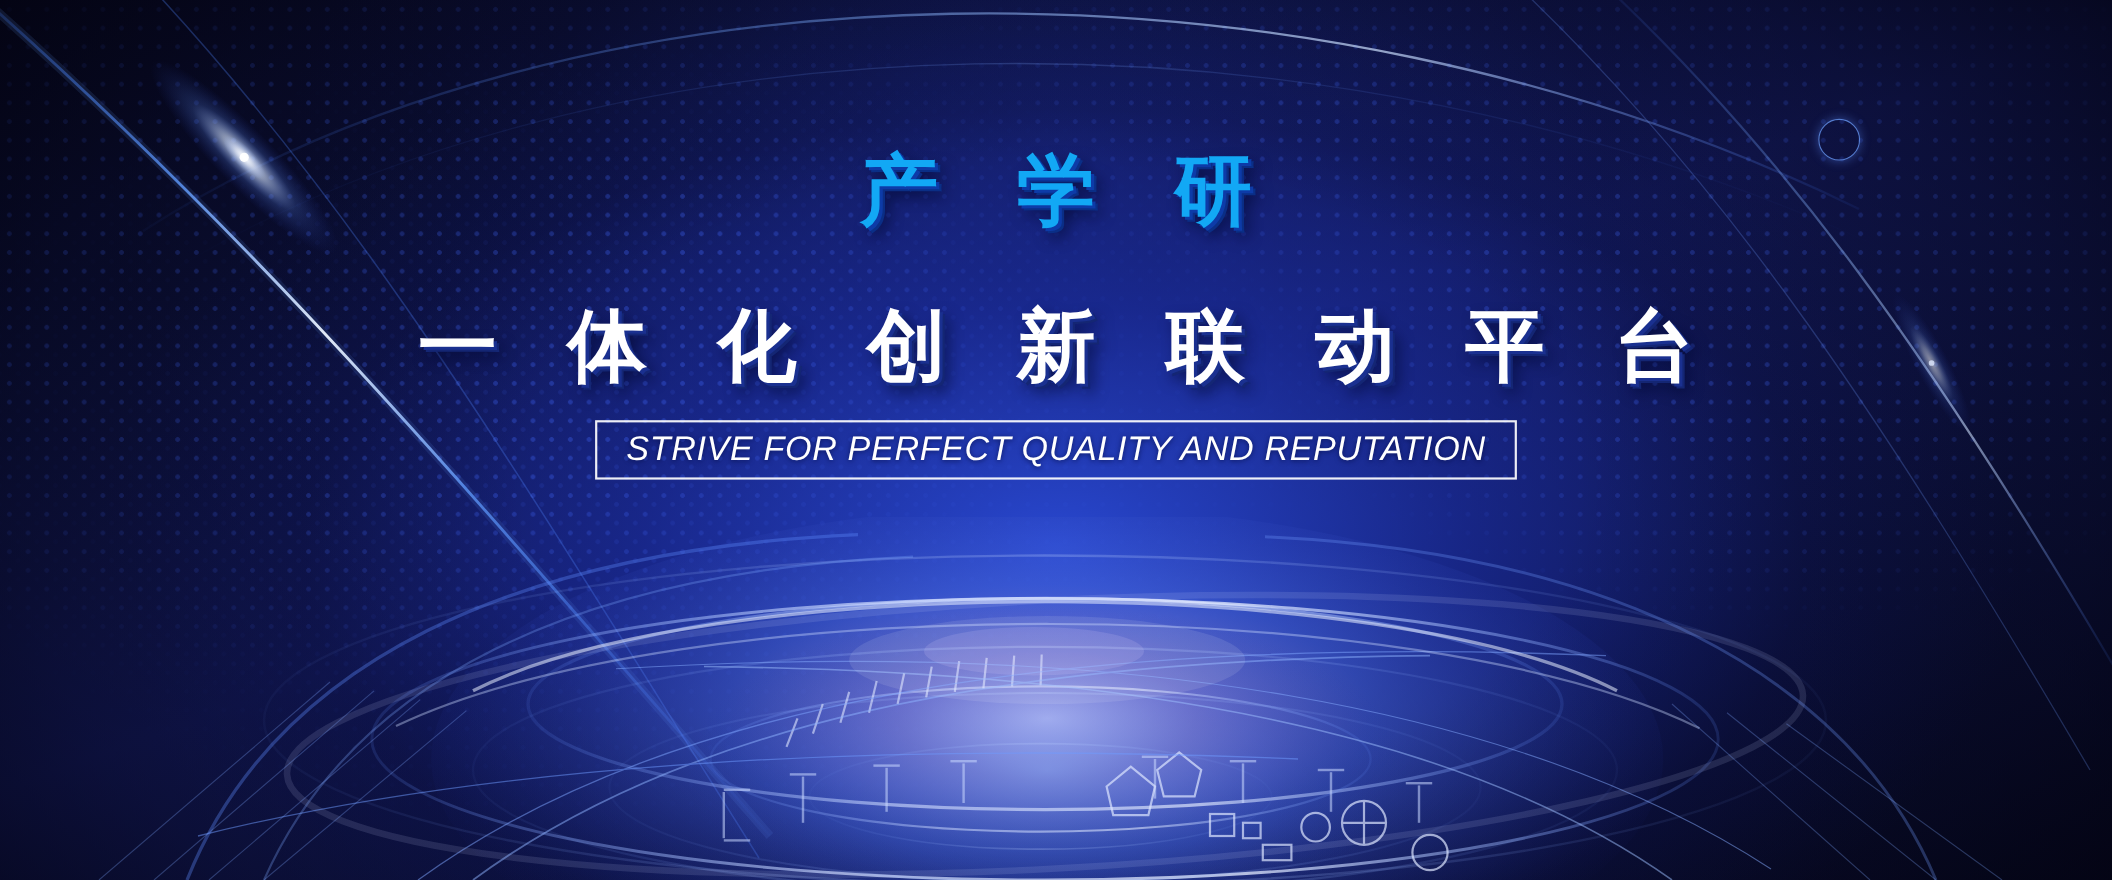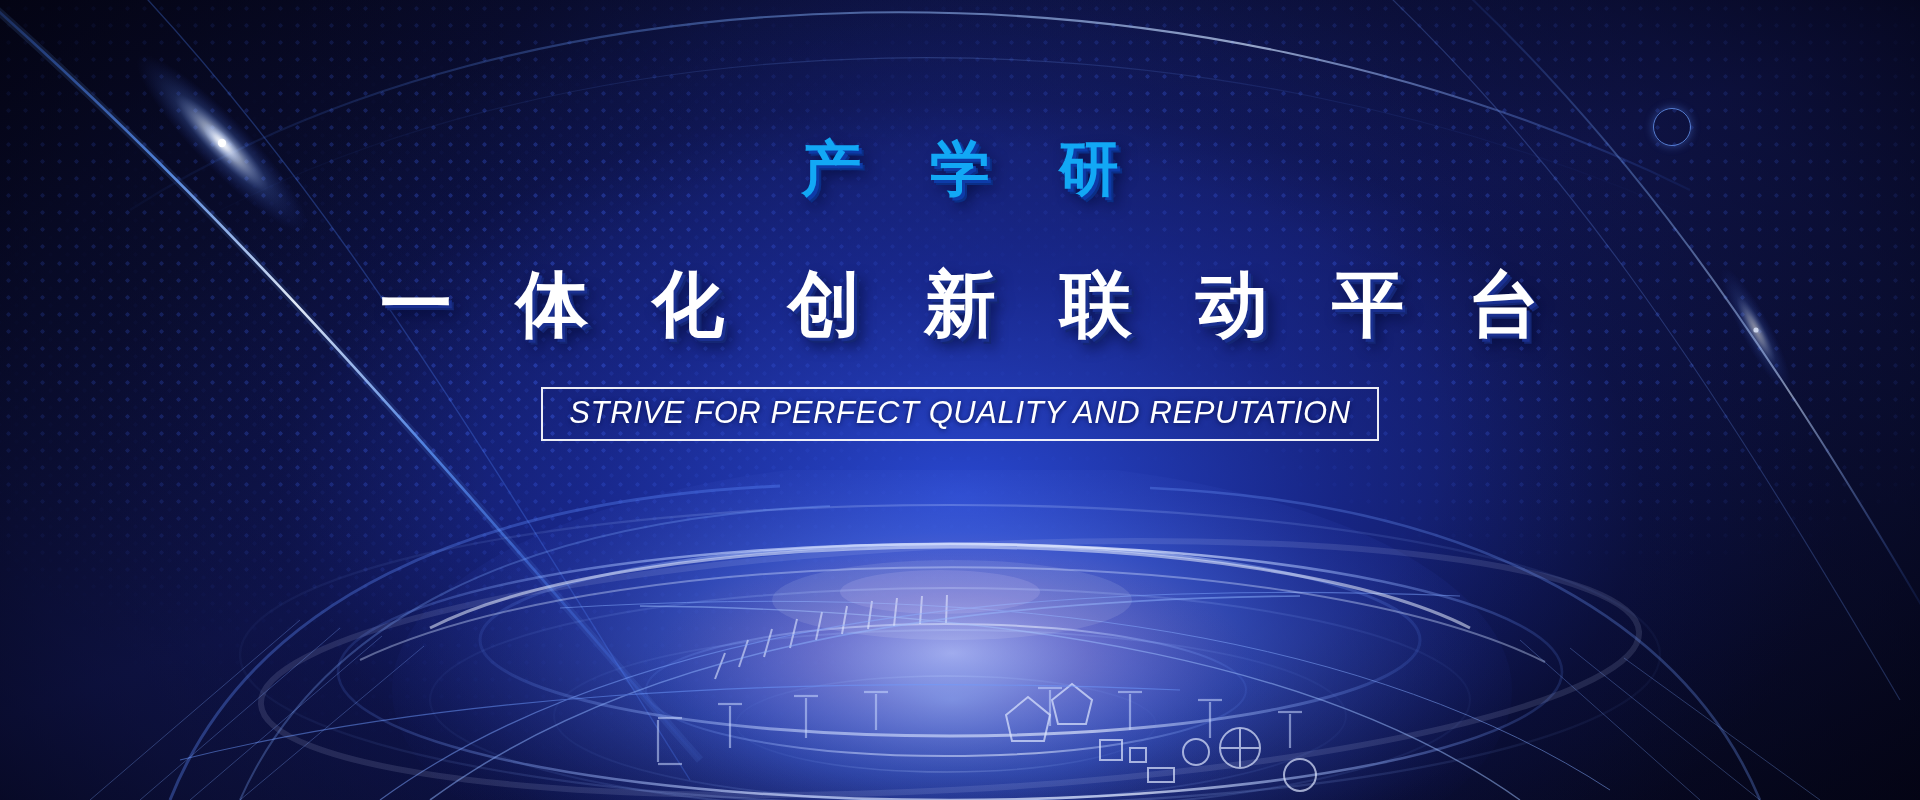--- a/index.html
+++ b/index.html
@@ -56,21 +56,21 @@
     position:absolute;
     left:0;right:0;
     top:138px;
     text-align:center;
     z-index:40;
   }
 
   .title-cn{
     font-family:"Liberation Sans","DejaVu Sans",sans-serif;
     font-weight:bold;
-    font-size:60px;
+    font-size:71px;
     line-height:1.02;
     letter-spacing:26px;
     text-indent:26px;
     color:#12a8f5;
     margin:0;
     text-shadow:
        3px 3px 0 #0d3ba8,
        5px 5px 0 #0a2e86,
        7px 8px 14px rgba(2,8,50,0.85);
   }
@@ -84,21 +84,21 @@
     text-indent:22px;
     color:#ffffff;
     margin:68px 0 0 0;
     text-shadow:
        3px 3px 0 #1a3090,
        5px 5px 0 #142674,
        7px 8px 14px rgba(2,8,50,0.8);
   }
 
   .sub-wrap{
-    margin-top:44px;
+    margin-top:28px;
     display:flex;
     justify-content:center;
   }
   .subtitle{
     display:inline-block;
     border:2px solid rgba(255,255,255,0.92);
     padding:7px 26px 9px 26px;
     color:#ffffff;
     font-style:italic;
     font-weight:normal;

